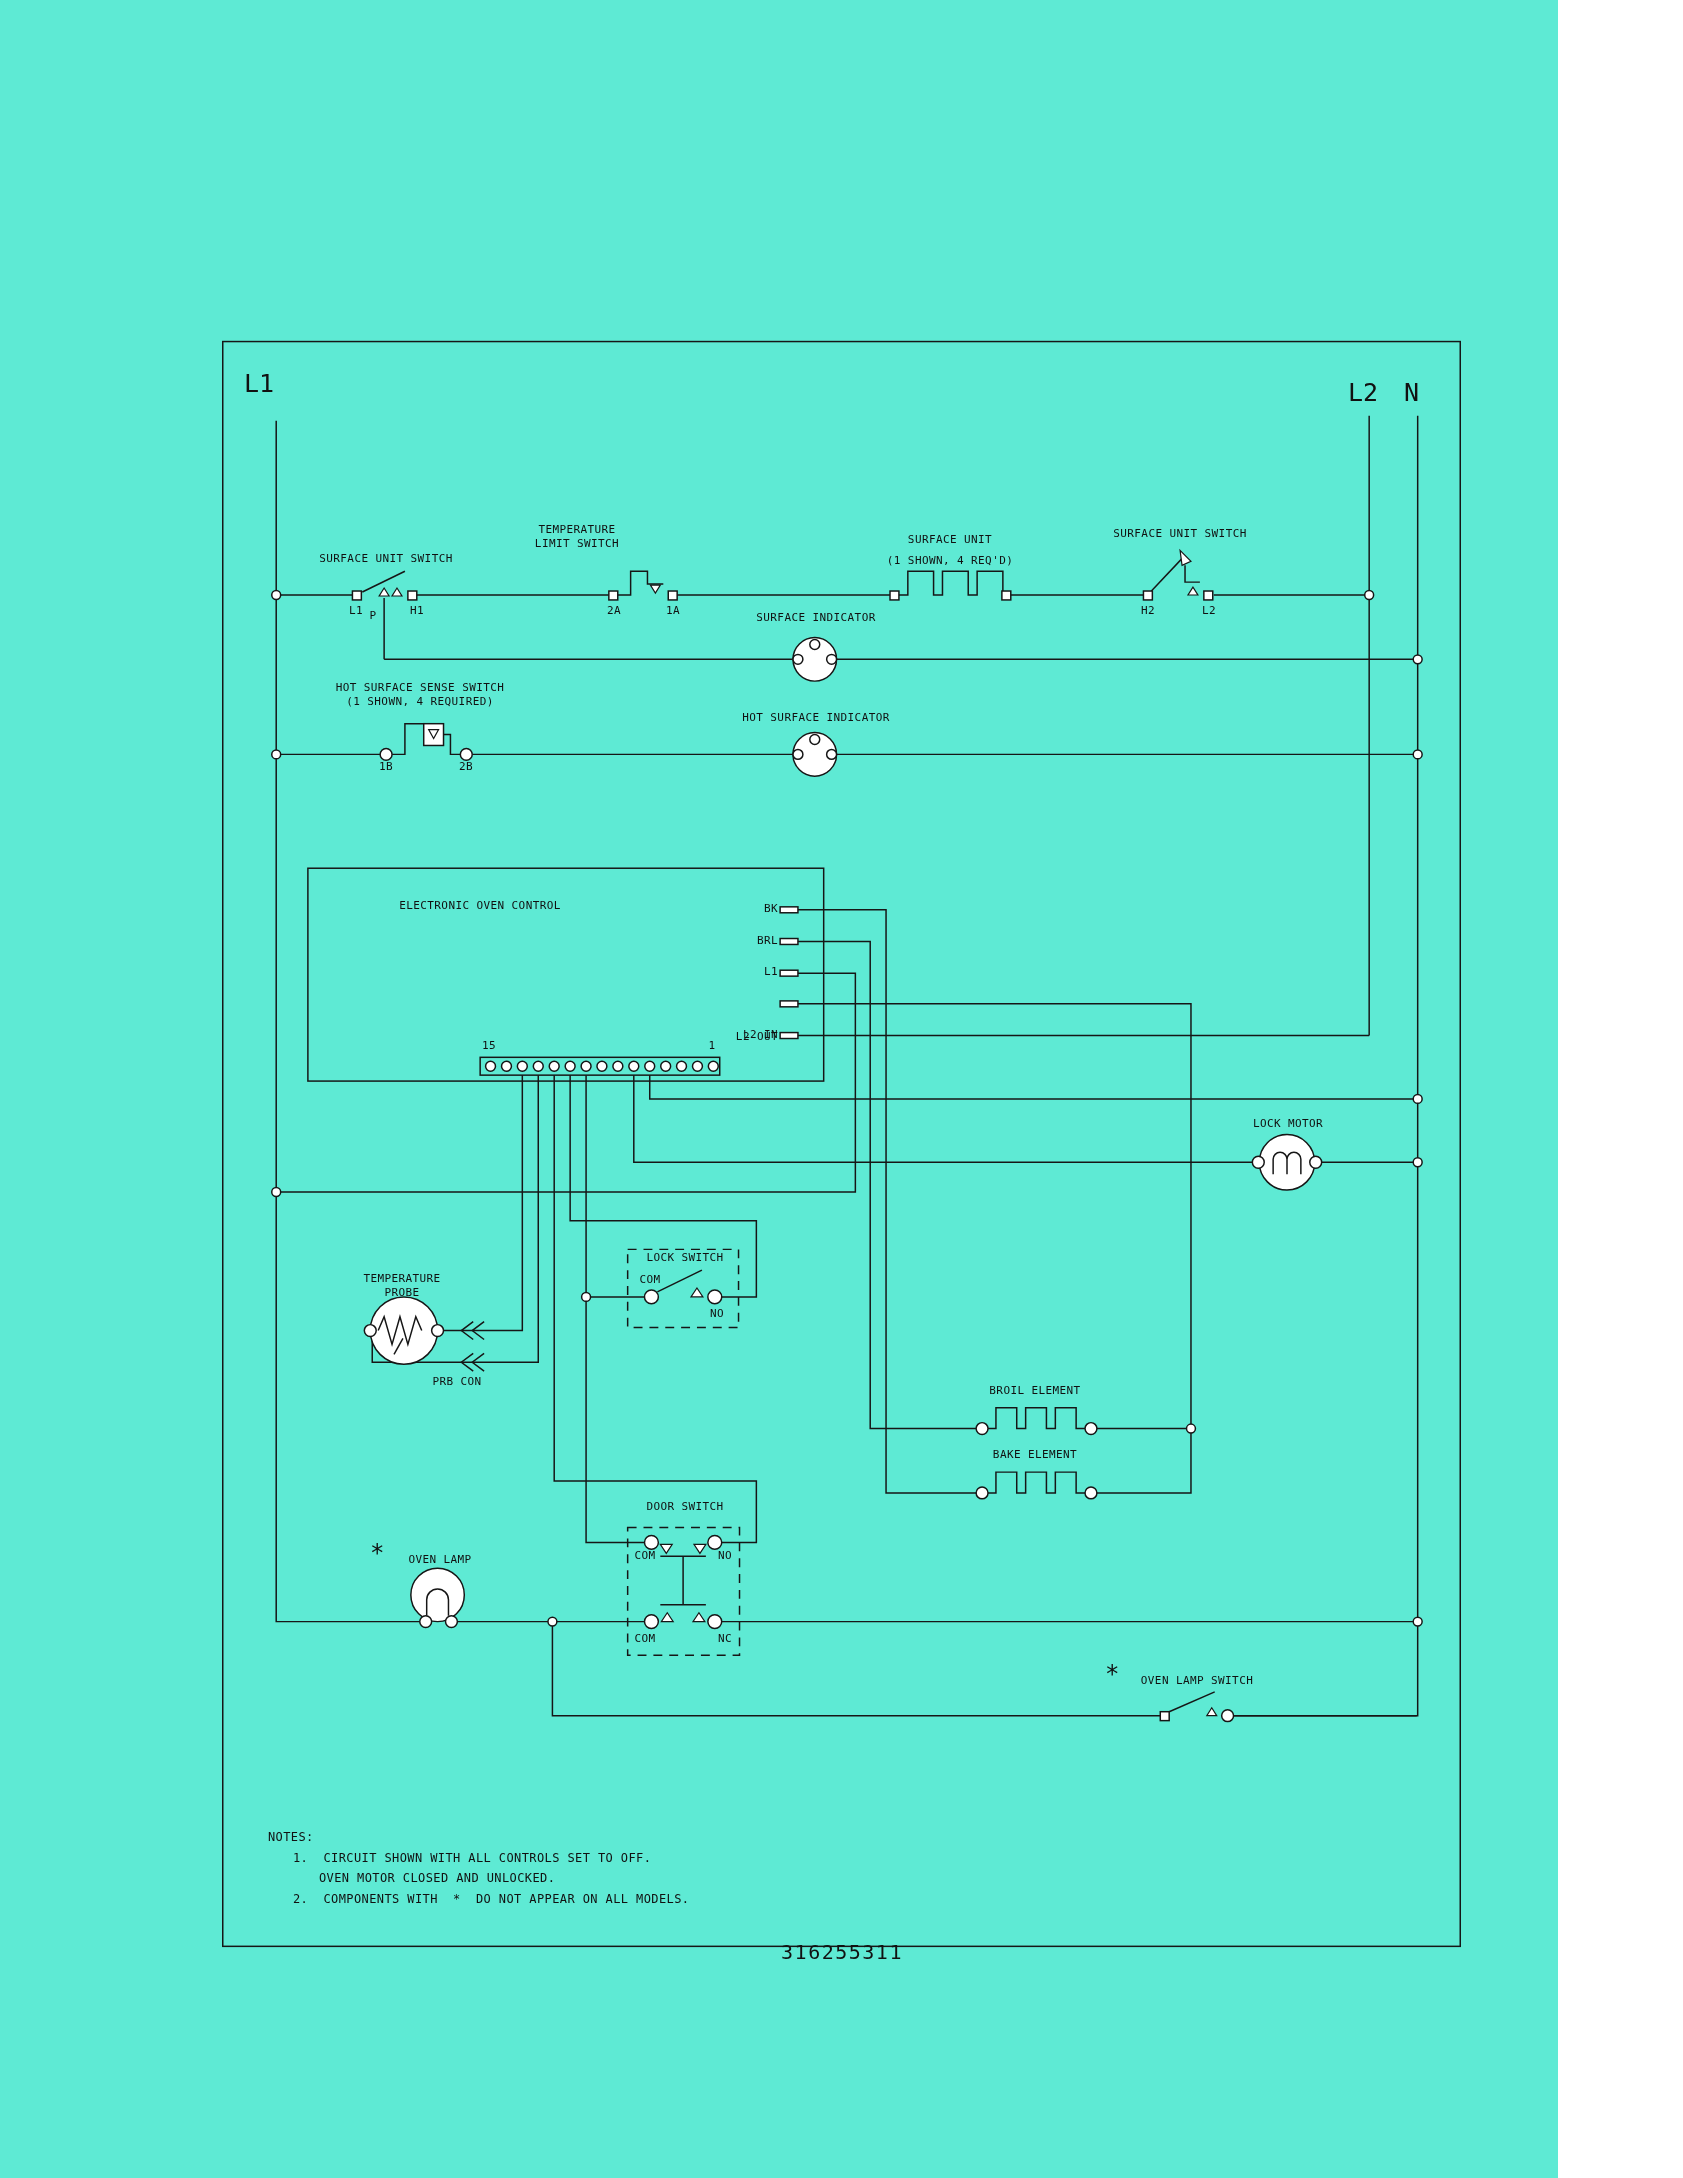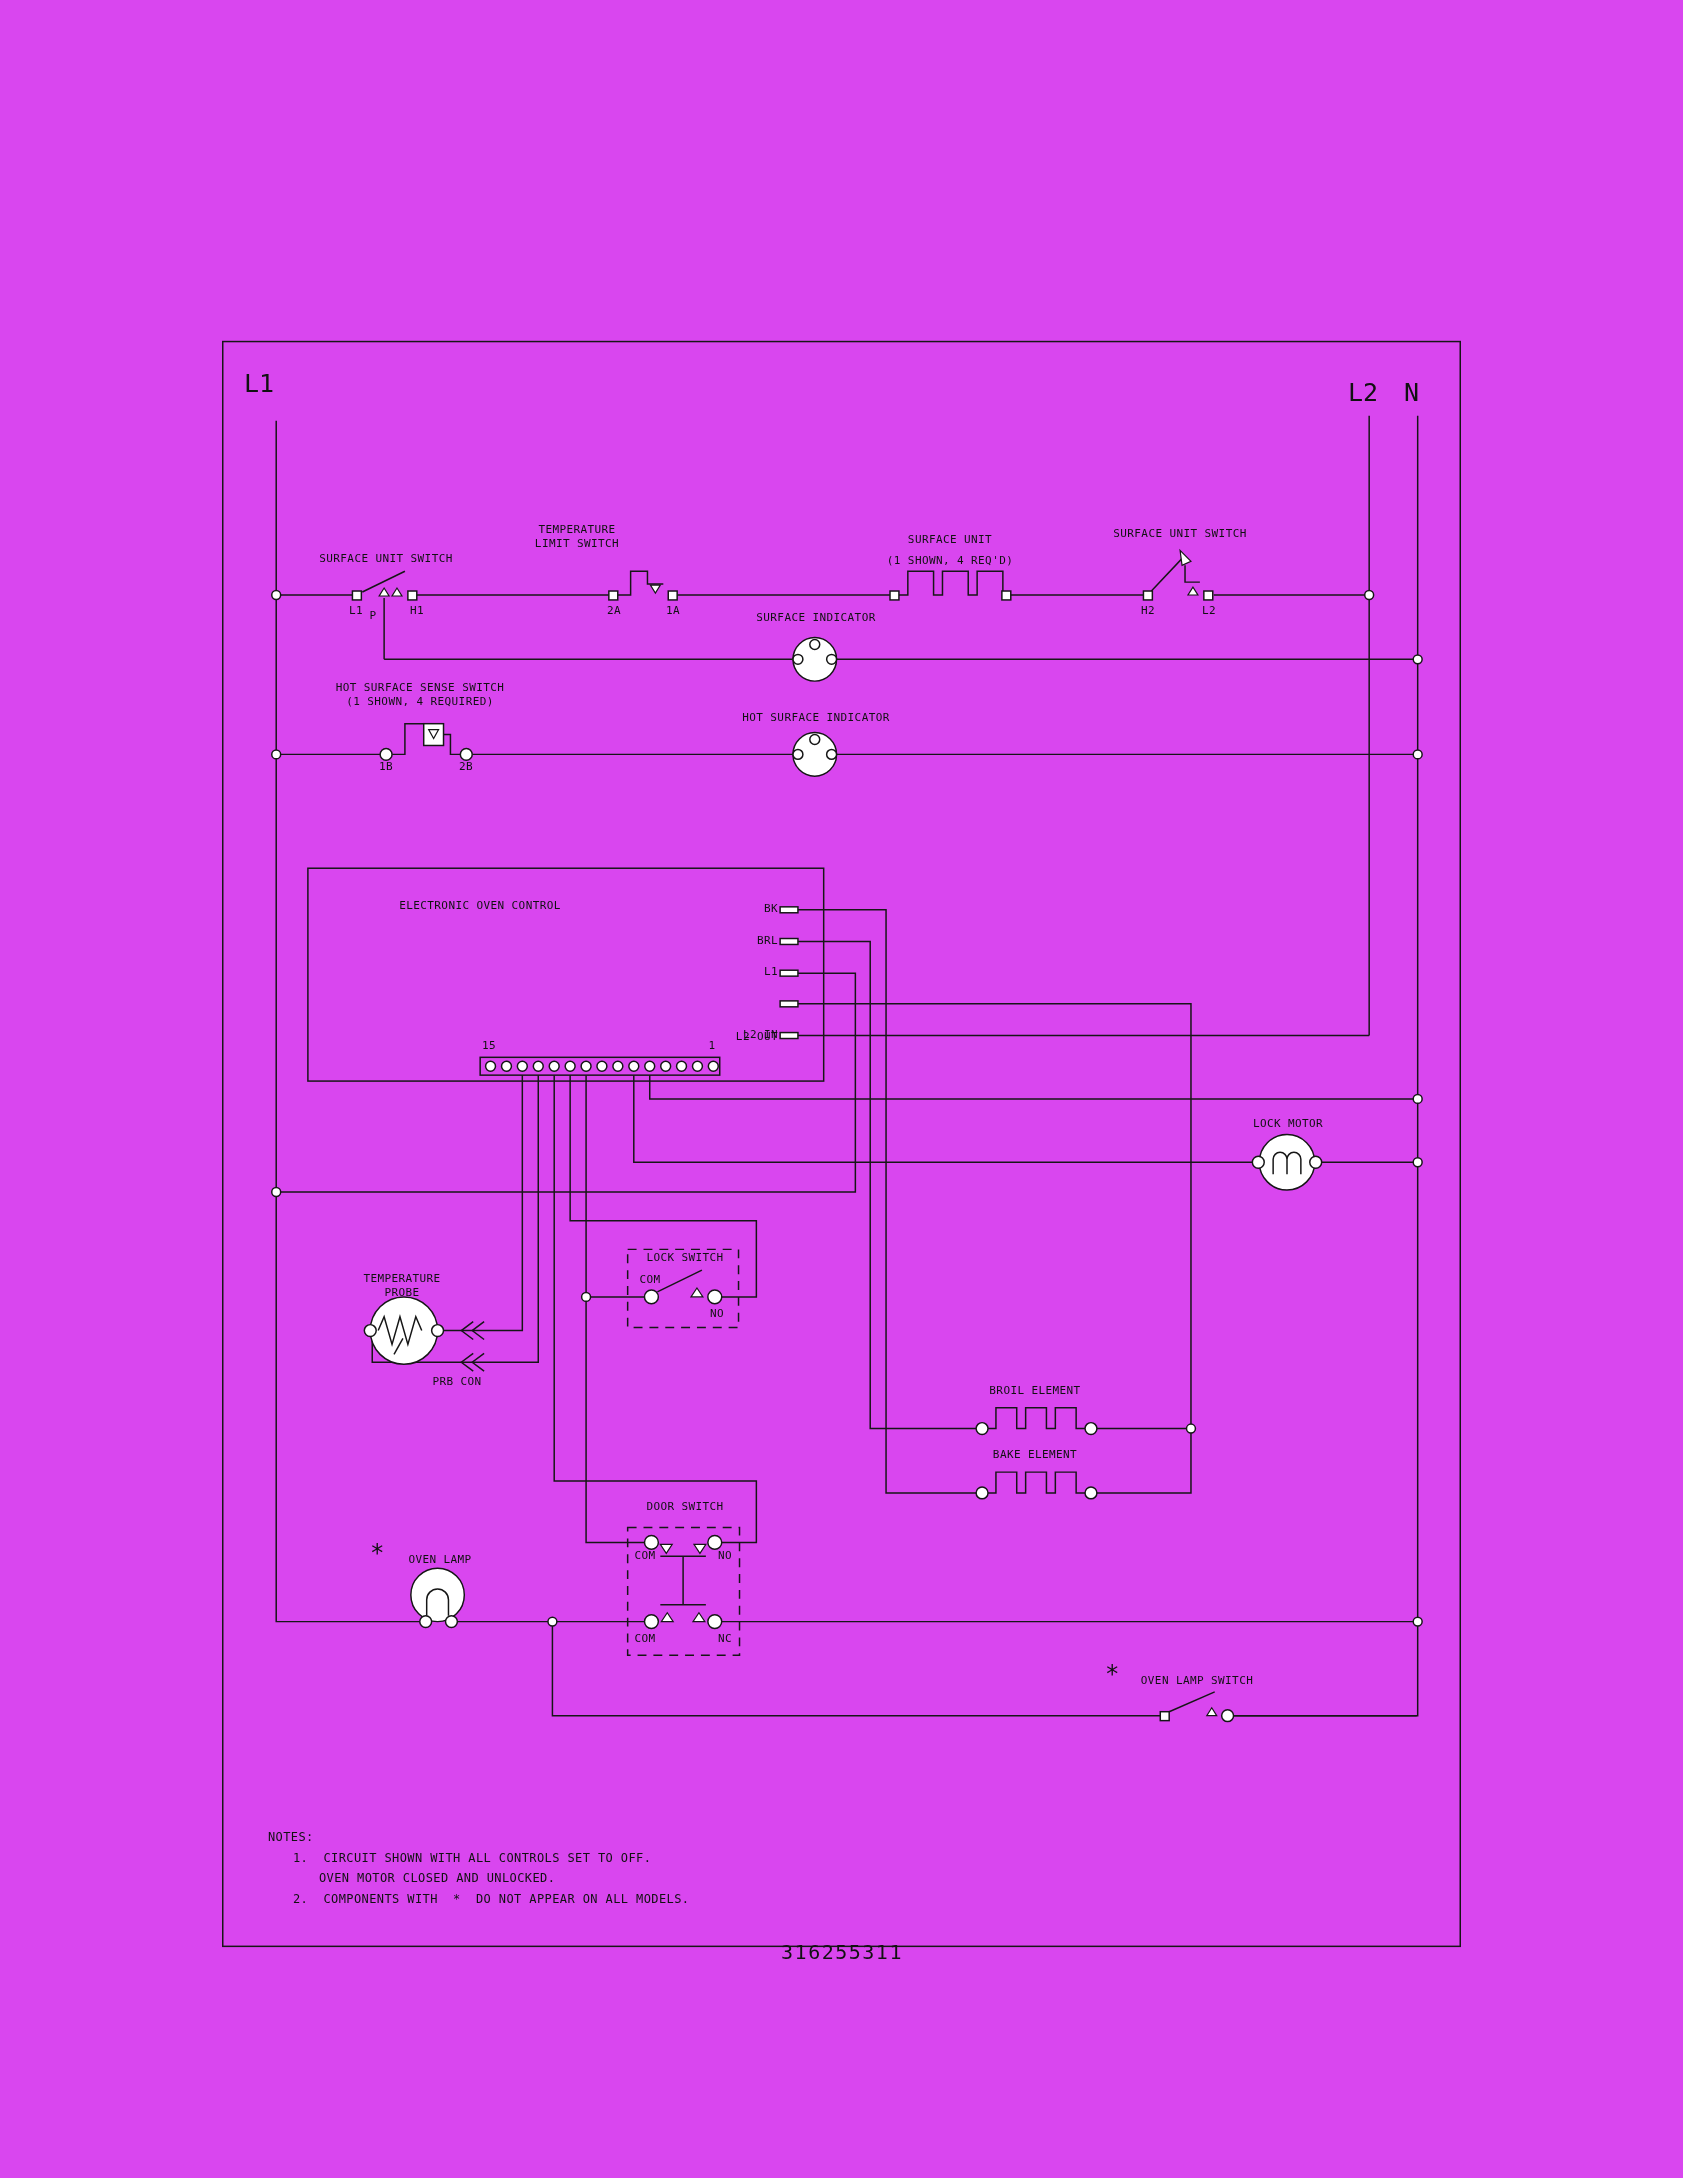--- a/index.html
+++ b/index.html
@@ -1,16 +1,16 @@
 <!DOCTYPE html>
 <html><head>
 <meta charset="utf-8">
 <style>
   html,body{margin:0;padding:0;background:#fff;}
-  #page{position:relative;width:1683px;height:2178px;background:#d946ef;overflow:hidden;}
+  #page{position:relative;width:1558px;height:2178px;background:#5eead4;overflow:hidden;}
   svg{position:absolute;left:0;top:0;}
   .wire{stroke:#161616;stroke-width:1.5;fill:none;}
   .dash{stroke:#161616;stroke-width:1.5;fill:none;stroke-dasharray:9 7;}
   .sym{stroke:#161616;stroke-width:1.5;fill:#fff;}
   .tri{stroke:#161616;stroke-width:1.2;fill:#fff;}
   .lbl{position:absolute;font-family:"DejaVu Sans Mono","Liberation Mono",monospace;
        font-size:11px;letter-spacing:0.4px;color:#111;white-space:pre;line-height:1.1;}
   .c{transform:translateX(-50%);}
   .r{text-align:right;width:85px;}
   .big{font-size:25px;letter-spacing:0;}

